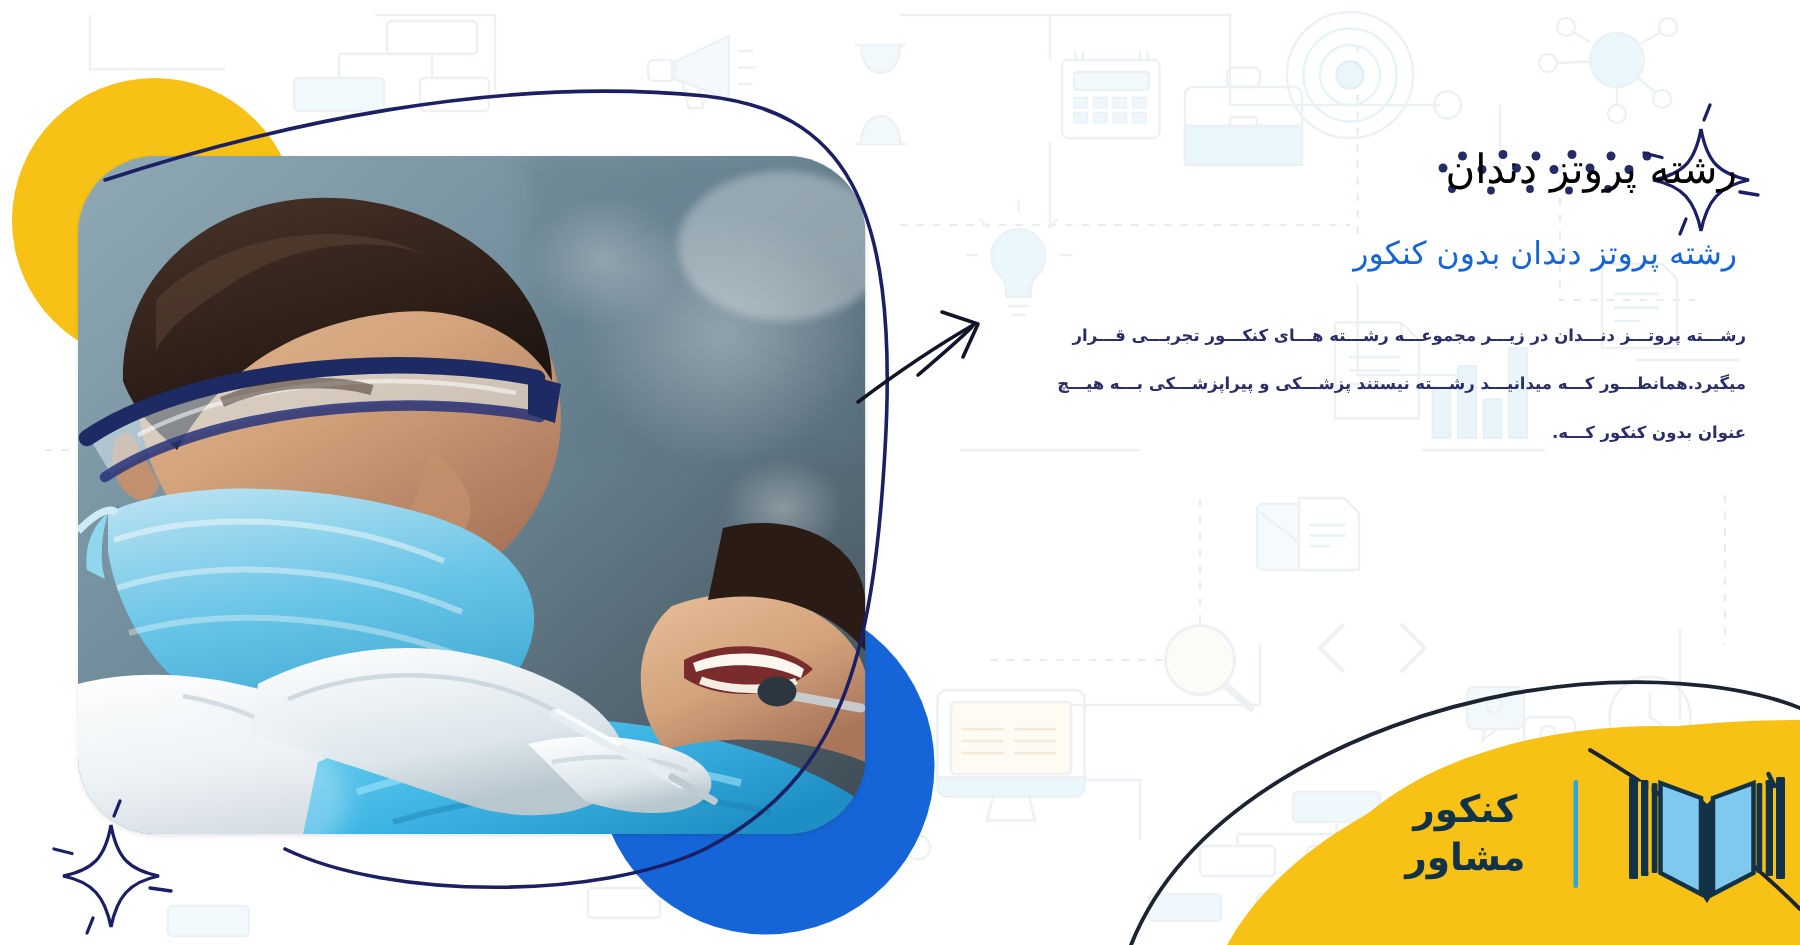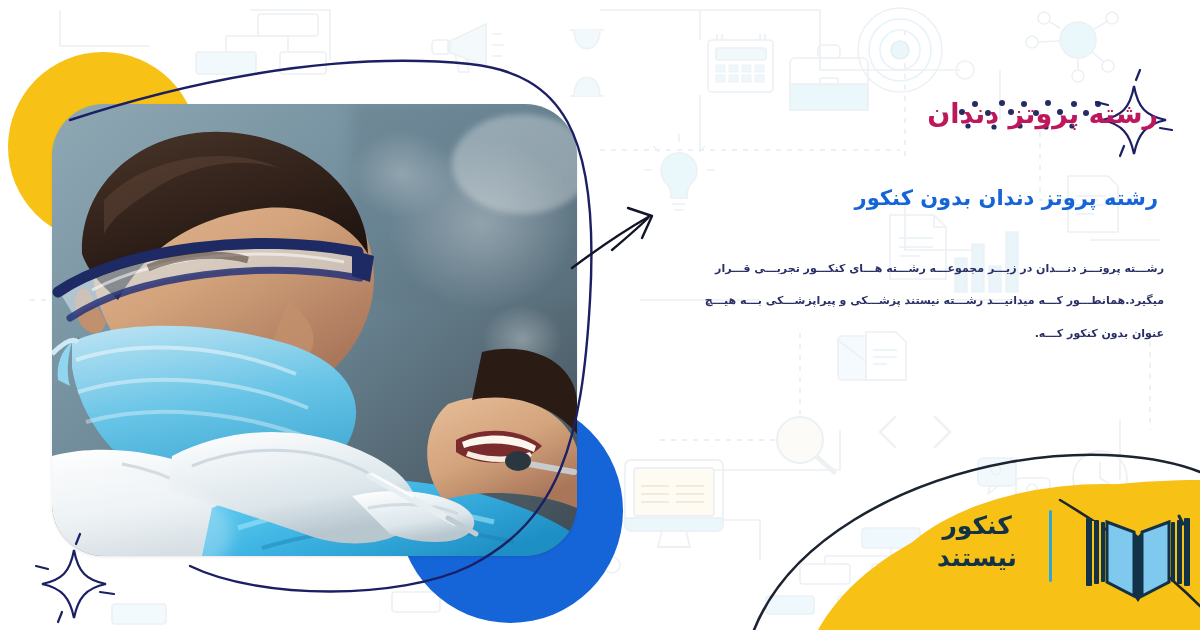--- a/index.html
+++ b/index.html
@@ -33,43 +33,43 @@
 
   
   #corner-art{ position:absolute; left:0; top:0; width:1200px; height:630px; z-index:5; pointer-events:none; }
 
   
   #text-col{
     position:absolute; right:36px; top:96px; width:560px; z-index:8;
     text-align:right; direction:rtl;
   }
   #main-title{
-    font-size:27px; font-weight:bold; color:#be185d; letter-spacing:.2px;
-    line-height:1.35; margin-bottom:52px; padding-right:6px;
+    font-size:27px; font-weight:normal; color:#000000; letter-spacing:.2px;
+    line-height:1.35; margin-bottom:23px; padding-right:6px;
   }
   #sub-title{
-    font-size:21px; font-weight:bold; color:#1565D8;
-    line-height:1.35; margin-bottom:40px; padding-right:6px;
+    font-size:21px; font-weight:normal; color:#1565D8;
+    line-height:1.35; margin-bottom:24px; padding-right:6px;
   }
   #body-copy{ color:#2A2F66; font-size:11px; line-height:2.95; font-weight:600; }
   #body-copy .ln{ display:block; white-space:nowrap; letter-spacing:.9px; }
   #body-copy .ln.l3{ letter-spacing:.2px; }
 
   
   .sparkle{ position:absolute; z-index:7; pointer-events:none; }
   #sparkle-tr{ right:18px; top:62px; width:96px; height:104px; }
   #sparkle-bl{ left:22px; bottom:2px; width:112px; height:104px; }
 
   
   #hand-arrow{ position:absolute; left:566px; top:192px; width:120px; height:112px; z-index:7; pointer-events:none; }
 
   
   #logo{
     position:absolute; right:8px; bottom:28px; z-index:9;
-    display:flex; gap:32px; direction:rtl;
+    display:flex; align-items:center; gap:32px; direction:rtl;
   }
   #logo-text{ text-align:center; color:#123247; font-weight:bold; line-height:1.28; }
   #logo-text .lt{ display:block; font-size:25px; letter-spacing:1px; }
   #logo-divider{ width:3px; height:72px; background:#2BA7DF; border-radius:2px; }
   #logo-mark{ width:108px; height:92px; }
 </style>
 </head>
 <body>
 
 <div id="stage">
@@ -459,17 +459,17 @@
       </g>
       <g fill="#F7C115">
         <rect x="98" y="11" width="2" height="62"></rect>
         <rect x="91" y="13" width="2" height="58"></rect>
       </g>
       <path d="M95 6 L99 14" stroke="#123247" stroke-width="3" stroke-linecap="round"></path>
     </svg>
     <div id="logo-divider"></div>
     <div id="logo-text">
       <span class="lt">کنکور</span>
-      <span class="lt">نیستند</span>
+      <span class="lt">مشاور</span>
     </div>
   </div>
 
 </div>
 
 </body></html>

